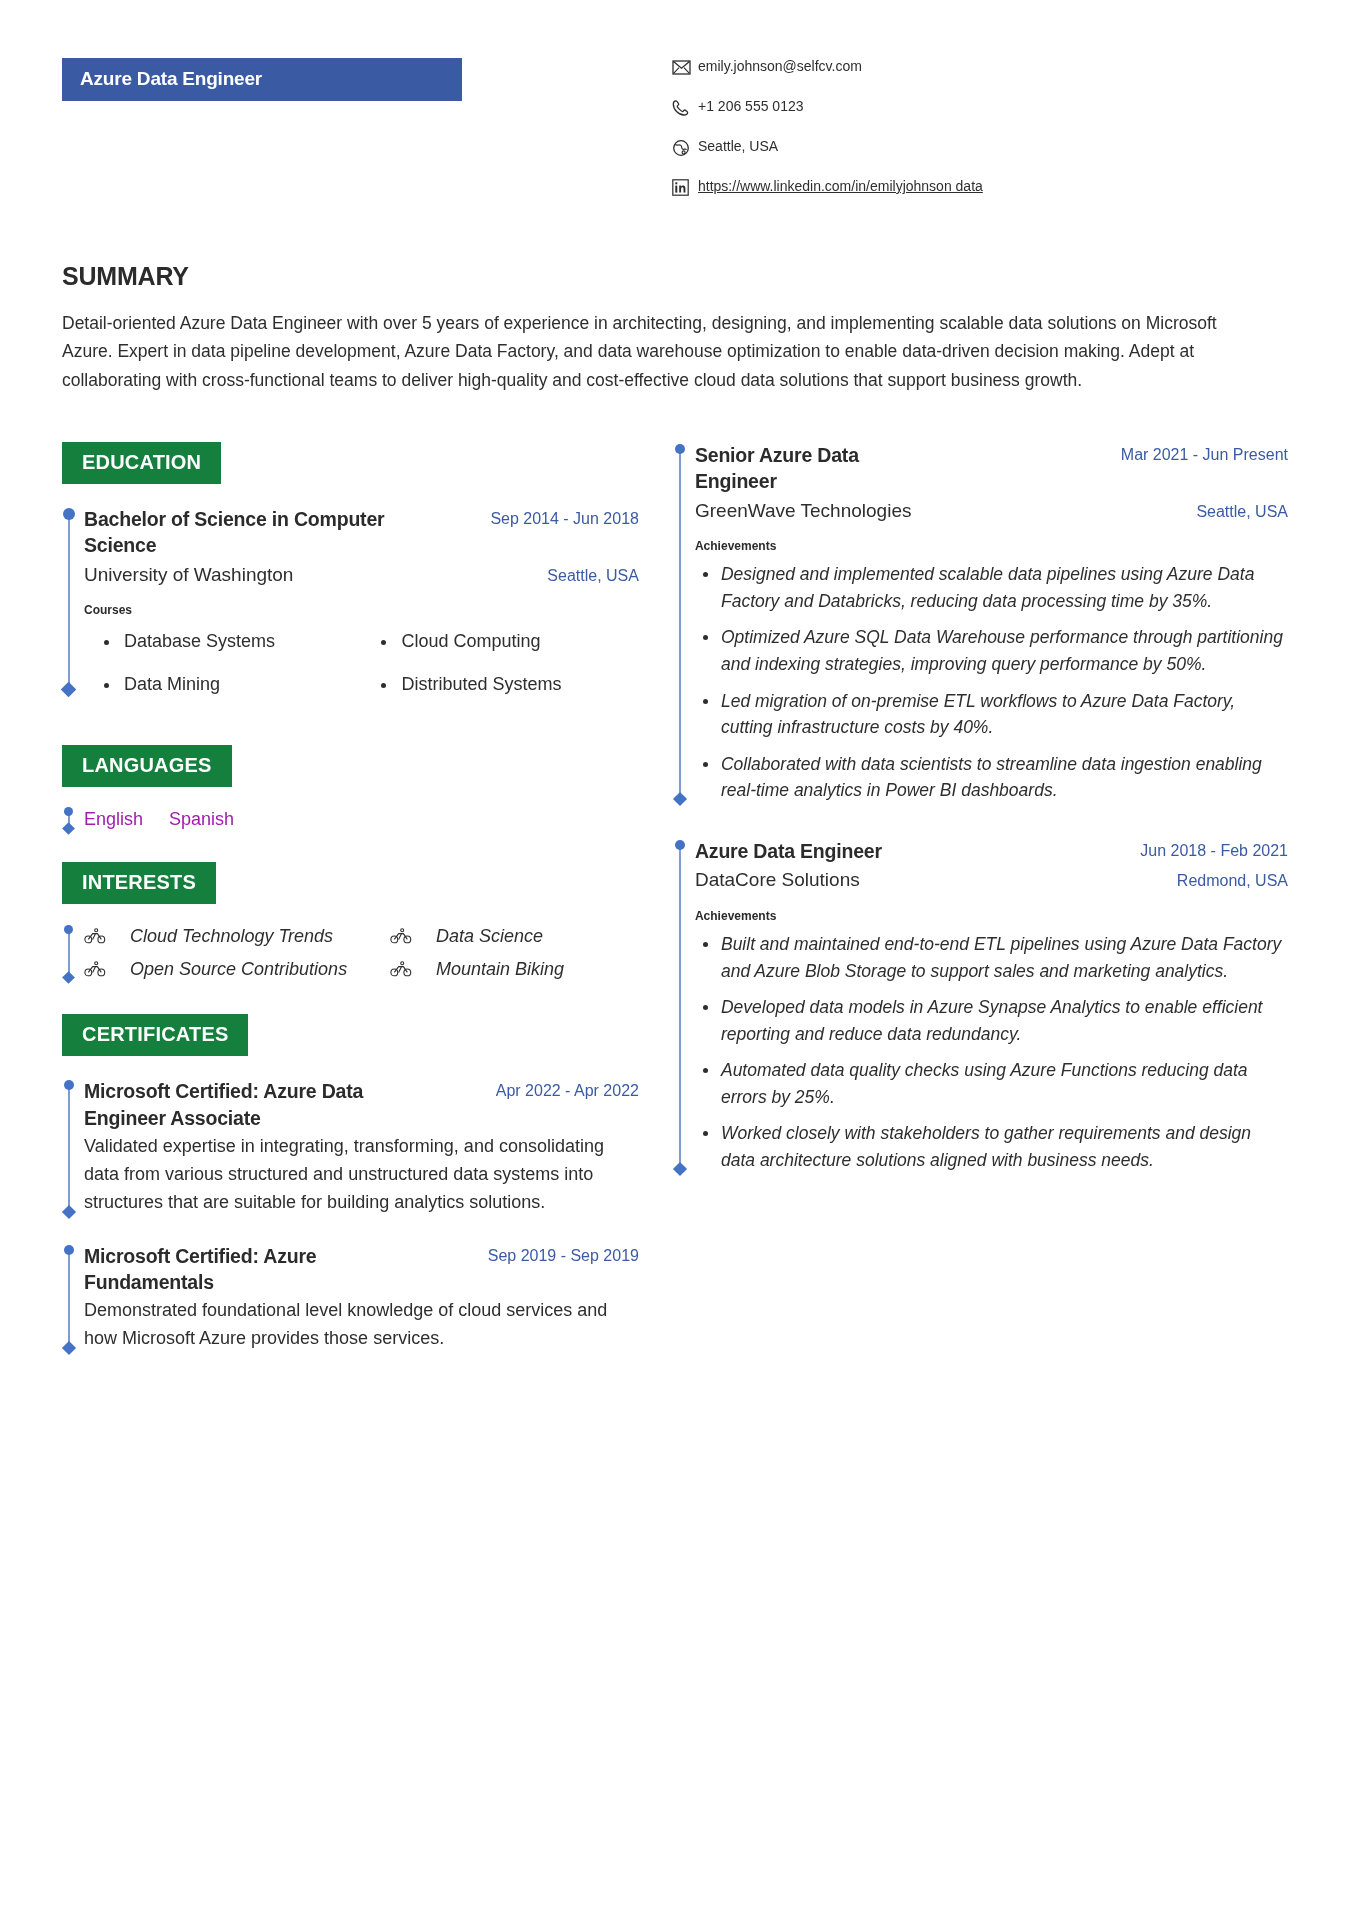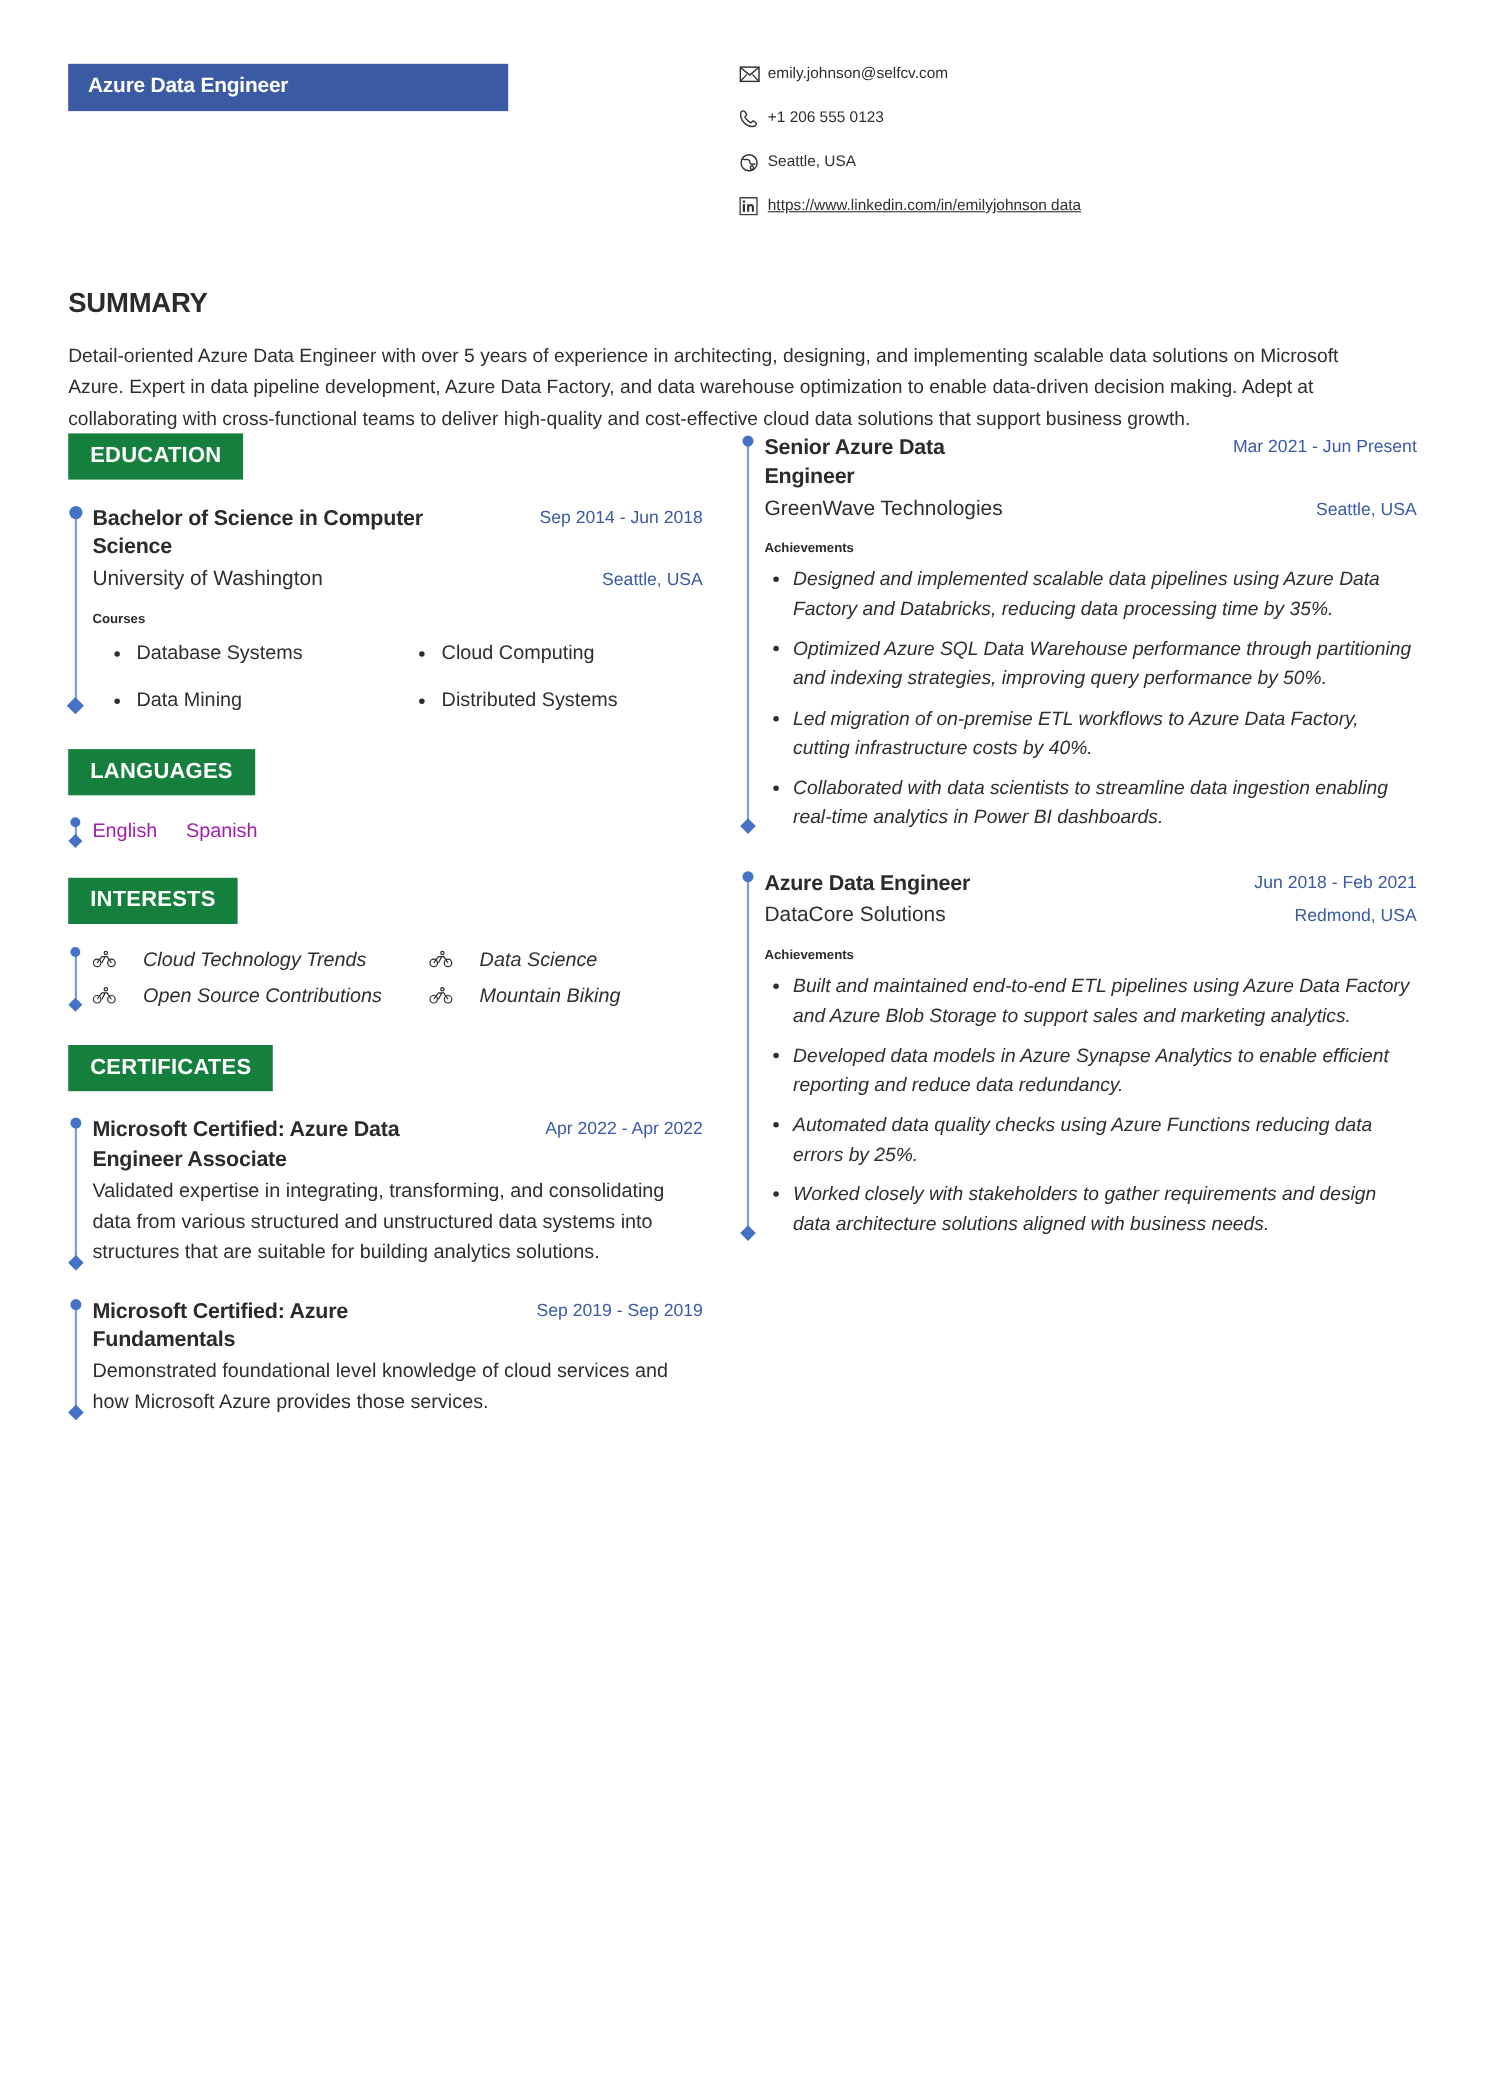--- a/index.html
+++ b/index.html
@@ -66,21 +66,21 @@
   .contact-link {
     text-decoration: underline;
     color: #2e2e2e;
     word-break: break-all;
     max-width: 400px;
     display: inline-block;
     line-height: 1.5;
   }
 
   
-  .summary-block { }
+  .summary-block { margin-bottom: 48px; }
   .summary-title {
     font-size: 25px;
     font-weight: bold;
     color: #2b2b2b;
     letter-spacing: -0.2px;
     margin-bottom: 18px;
   }
   .summary-text {
     font-size: 17.5px;
     line-height: 1.62;
@@ -323,21 +323,21 @@
     <div class="summary-text">Detail-oriented Azure Data Engineer with over 5 years of experience in architecting, designing, and implementing scalable data solutions on Microsoft Azure. Expert in data pipeline development, Azure Data Factory, and data warehouse optimization to enable data-driven decision making. Adept at collaborating with cross-functional teams to deliver high-quality and cost-effective cloud data solutions that support business growth.</div>
   </div>
 
   <div class="body-cols">
 
     <div class="col-left">
 
       <div>
         <div class="section-heading">EDUCATION</div>
 
-        <div class="tl-entry" style="margin-bottom:34px;">
+        <div class="tl-entry" style="margin-bottom:50px;">
           <div class="tl-line"></div>
           <div class="tl-dot"></div>
           <div class="tl-diamond"></div>
 
           <div class="entry-head">
             <div class="entry-title" style="max-width:330px;">Bachelor of Science in Computer Science</div>
             <div class="entry-date">Sep 2014 - Jun 2018</div>
           </div>
           <div class="entry-sub">
             <div class="entry-org">University of Washington</div>

